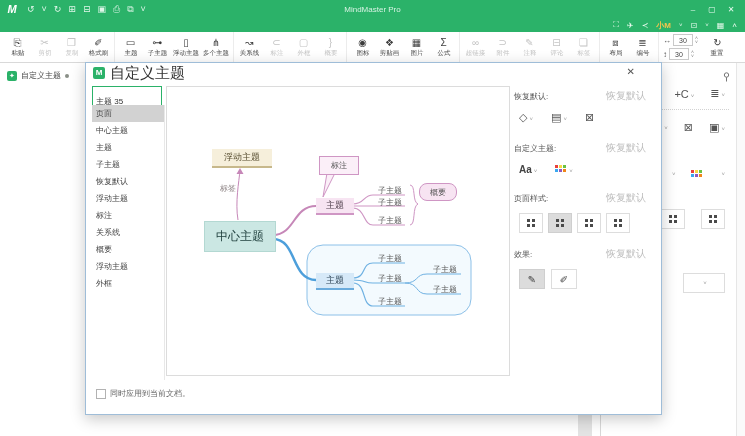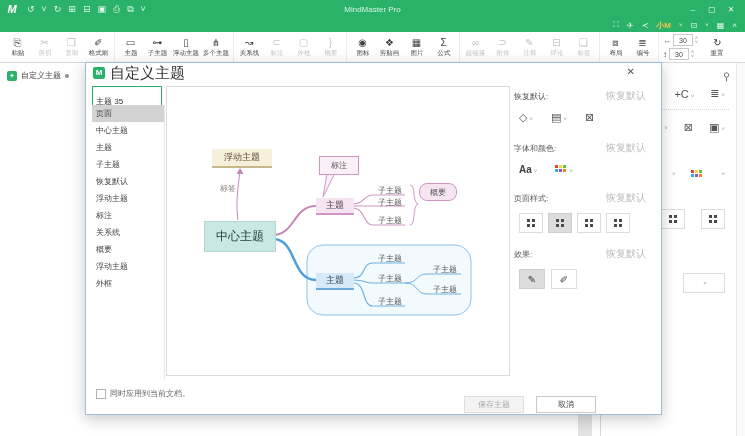--- a/index.html
+++ b/index.html
@@ -382,21 +382,21 @@
           <span class="reset">恢复默认</span>
         </div>
         <div class="row">
           <span>◇<span class="car">˅</span></span>
           <span>▤<span class="car">˅</span></span>
           <span>⊠</span>
         </div>
       </div>
       <div class="sec" style="top:52px">
         <div class="hdr">
-          <span>字体和颜色:</span>
+          <span>自定义主题:</span>
           <span class="reset">恢复默认</span>
         </div>
         <div class="row">
           <span><span class="aa">Aa</span><span class="car">˅</span></span>
           <span><span class="palette"><i></i></span><span class="car">˅</span></span>
         </div>
       </div>
       <div class="sec" style="top:102px">
         <div class="hdr">
           <span>页面样式:</span>
@@ -426,19 +426,15 @@
           <span class="penbox sel">✎</span>
           <span class="penbox">✐</span>
         </div>
       </div>
     </div>
 
     <div class="chk">
       <span class="box"></span>
       <span>同时应用到当前文档。</span>
     </div>
-    <div class="btns">
-      <div class="btn disabled">保存主题</div>
-      <div class="btn">取消</div>
-    </div>
   </div>
 
 </div>
 
 </body></html>

